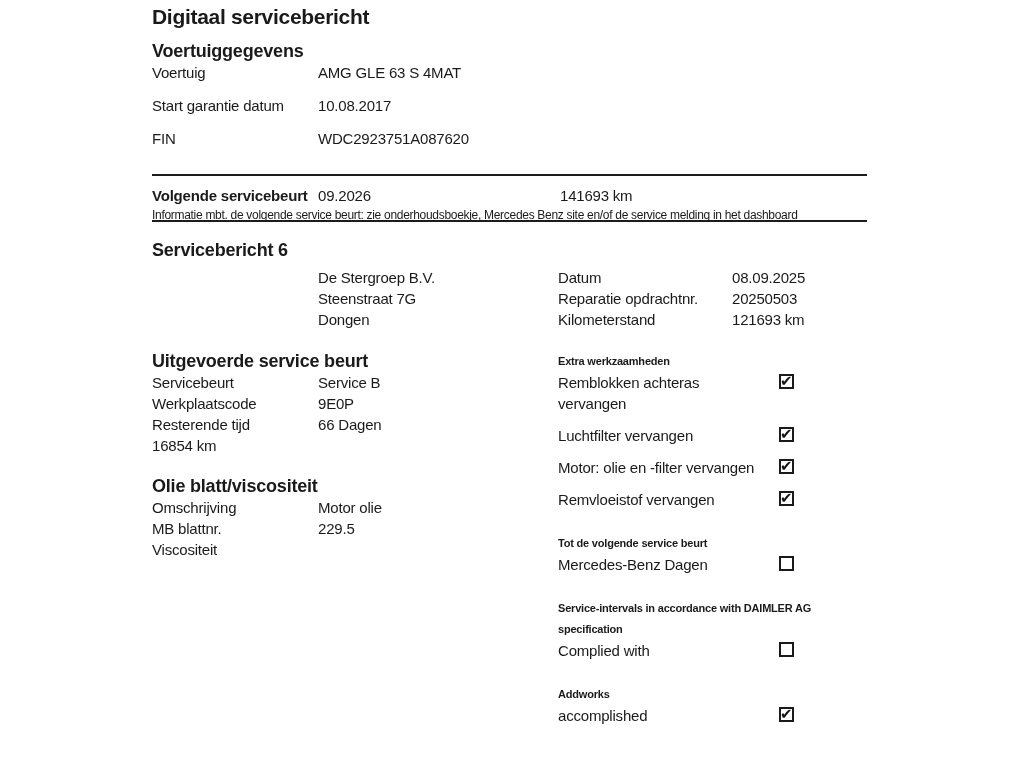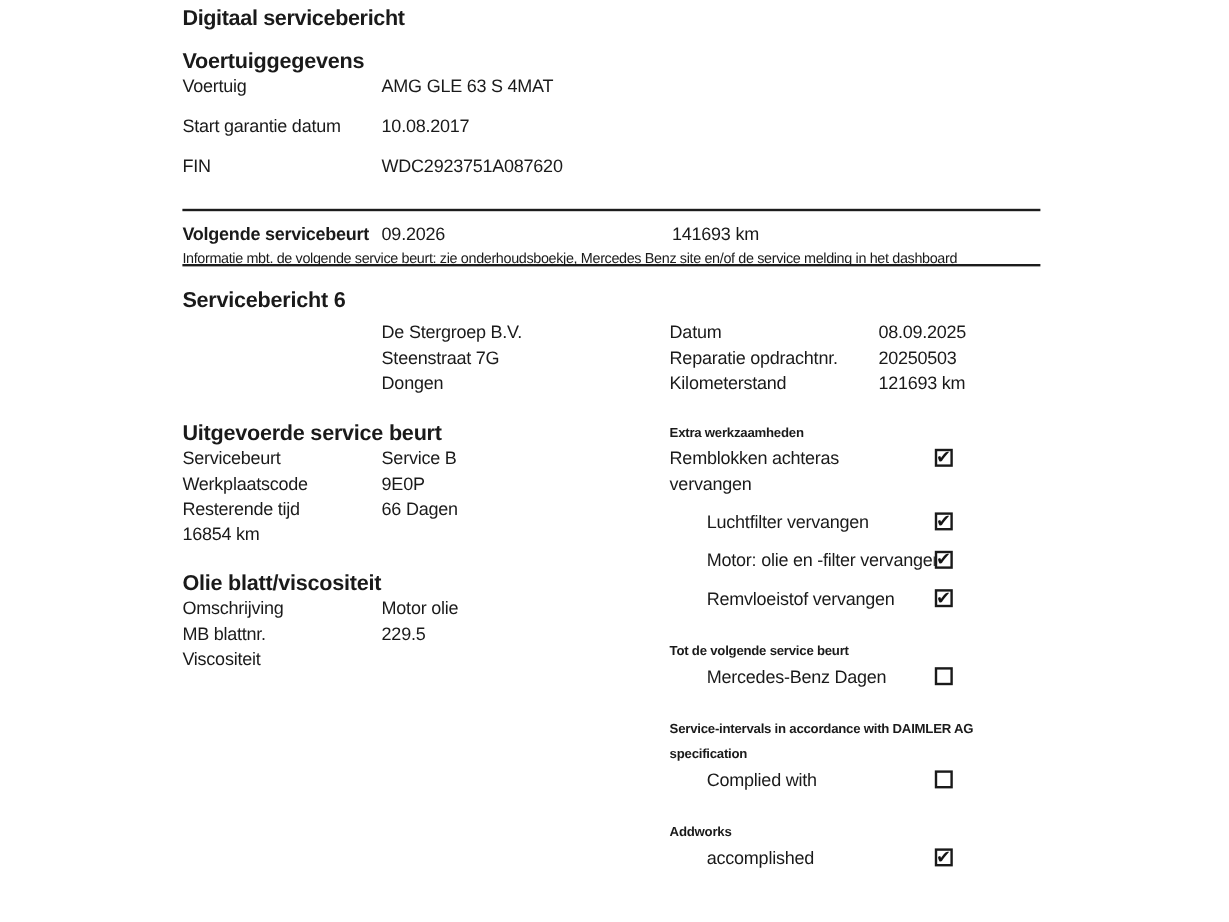--- a/index.html
+++ b/index.html
@@ -5,21 +5,21 @@
   * { margin:0; padding:0; box-sizing:border-box; }
   html,body { background:#ffffff; }
   body {
     width:1024px; height:768px;
     font-family:"Liberation Sans","DejaVu Sans",sans-serif;
     color:#1a1a1a; font-size:15px; letter-spacing:-0.2px;
   }
   .page { position:relative; width:1024px; height:768px; background:#fff; overflow:hidden; }
   .abs { position:absolute; }
 
-  .title { left:152px; top:5px; font-size:18px; font-weight:700; letter-spacing:-0.3px; }
+  .title { left:152px; top:5px; font-size:21px; font-weight:700; letter-spacing:-0.3px; }
 
   .vehicle { left:152px; top:41px; width:560px; }
   .section-heading { font-size:18px; font-weight:700; line-height:21px; }
   .kv-row { display:flex; line-height:21px; }
   .kv-label { flex:0 0 166px; }
   .kv-value { flex:1 1 auto; }
   .vehicle .kv-row { margin-bottom:12px; }
 
   .rule { left:152px; width:715px; height:2px; background:#1c1c1c; }
   .rule-1 { top:174px; }
@@ -43,21 +43,21 @@
 
   .left-col { left:152px; top:351px; width:400px; }
   .left-col .block2 { margin-top:20px; }
 
   .right-col { left:558px; top:351px; width:300px; }
   .check-section + .check-section { margin-top:23px; }
   .check-heading { font-size:11px; font-weight:700; line-height:21px; max-width:284px; }
   .check-item { position:relative; line-height:21px; min-height:21px; }
   .check-item + .check-item { margin-top:11px; }
   .check-label { display:block; }
-  .nowrap { white-space:nowrap;margin-left:31px; }
+  .nowrap { white-space:nowrap; }
   .wrap-narrow { max-width:172px; }
 
   .checkbox {
     position:absolute; left:221px; top:2px;
     width:15px; height:15px;
     border:2px solid #1a1a1a; background:#fff;
   }
   .checkbox.checked::after {
     content:"✔";
     position:absolute; left:-1px; top:-5px;

